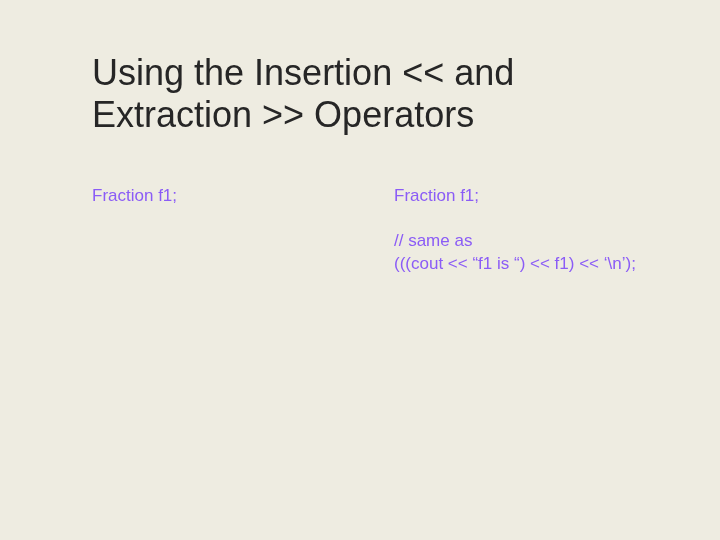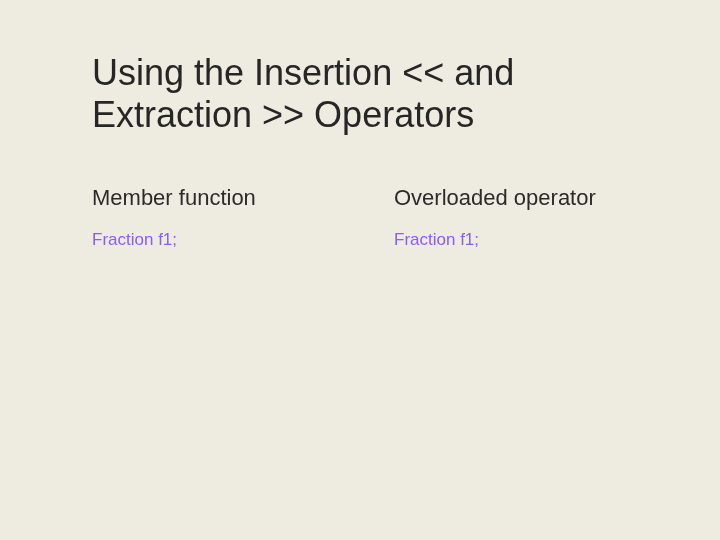--- a/index.html
+++ b/index.html
@@ -48,23 +48,22 @@
 </style>
 </head>
 <body>
 
 <div class="slide">
   <h1 class="title">Using the Insertion &lt;&lt; and Extraction &gt;&gt; Operators</h1>
 
   <div class="cols">
 
     <div class="col">
-      <p class="col-head">Member function</p>
       <p class="line">Fraction f1;</p>
     </div>
 
     <div class="col">
-      <p class="col-head">Overloaded operator</p>
       <p class="line">Fraction f1;</p>
+      <p class="line">// same as<br>(((cout &lt;&lt; “f1 is “) &lt;&lt; f1) &lt;&lt; ‘\n’);</p>
     </div>
 
   </div>
 </div>
 
 </body></html>

